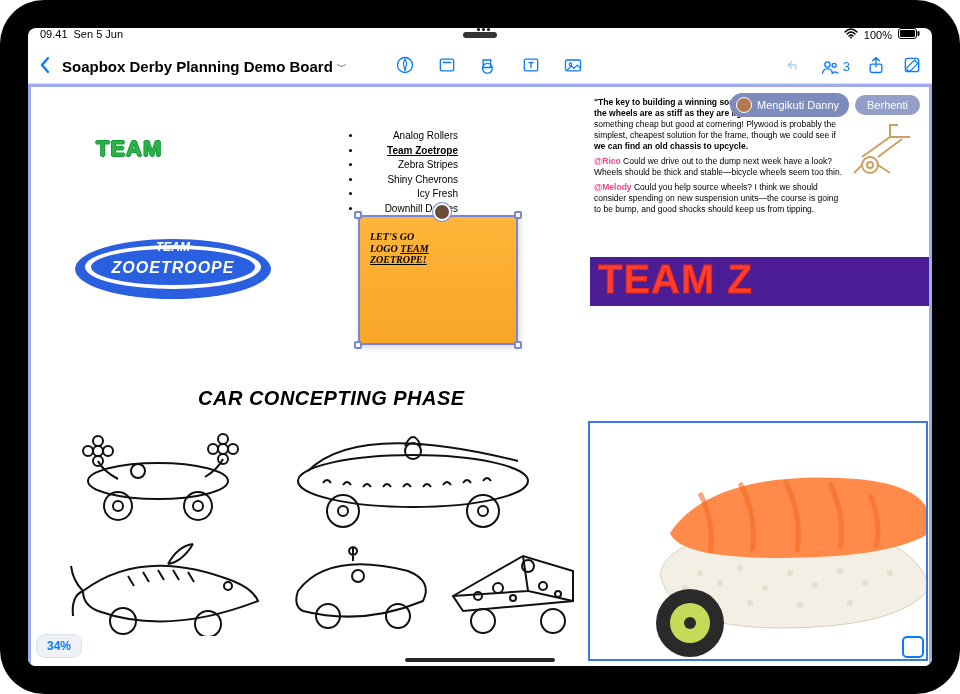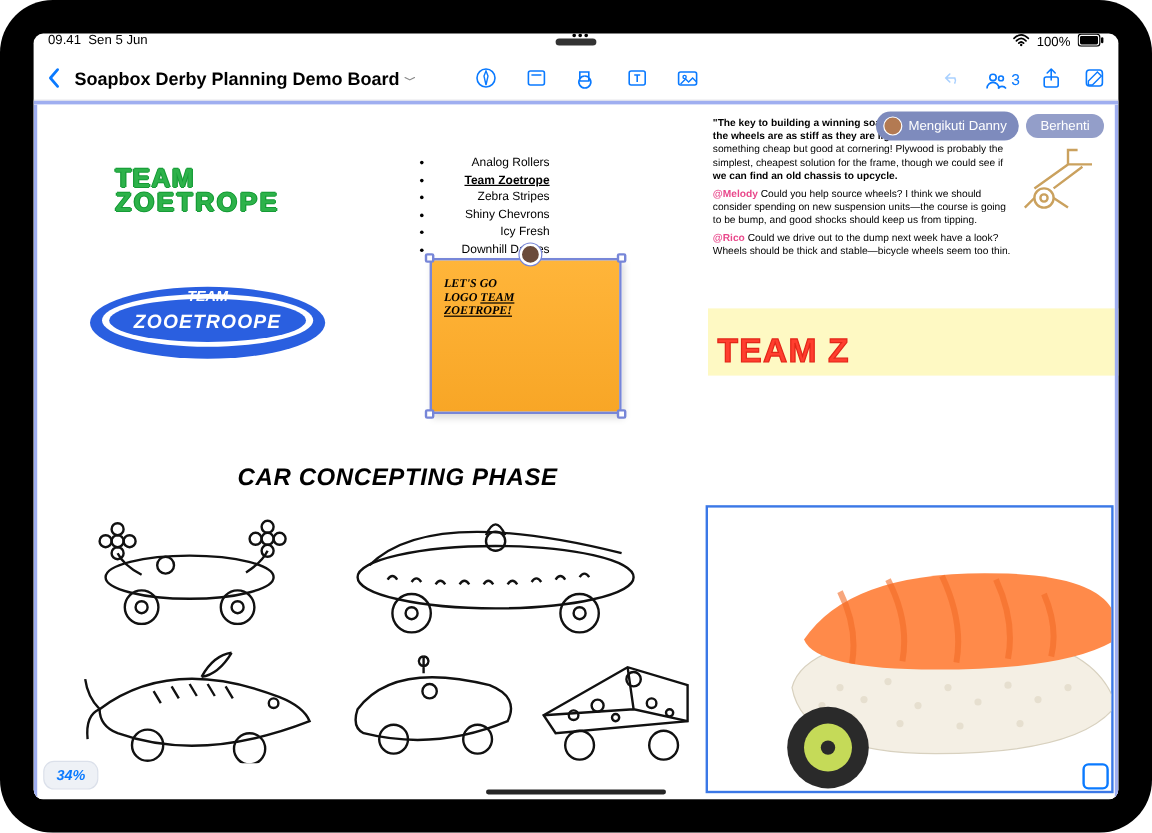--- a/index.html
+++ b/index.html
@@ -95,22 +95,22 @@
   .note p { margin-bottom: 4px;}
 
   
   .follow-bar { position:absolute; right: 12px; top: 6px; display:flex; align-items:center; gap:6px; z-index:10;}
   .follow-pill { background:#7e8bbd; color:#fff; font-size:11px; padding:4px 10px 4px 6px; border-radius: 14px;
     display:flex; align-items:center; gap:5px;}
   .follow-pill .fp-av { width:16px;height:16px;border-radius:50%;background:#b37a52;border:1px solid #fff;}
   .stop-pill { background:#939ec9; color:#fff; font-size:11px; padding:4px 12px; border-radius:14px;}
 
   
-  .wordmark { position:absolute; left: 562px; top: 170px; background:#fef9c3; padding: 20px 0 4px 8px;
-    font-size: 28px; font-weight: 900; color:#ff3e2e; letter-spacing:1px;
+  .wordmark { position:absolute; left: 562px; top: 170px; background:#4c1d95; padding: 0 0 4px 8px;
+    font-size: 40px; font-weight: 900; color:#ff3e2e; letter-spacing:1px;
     -webkit-text-stroke: 1px #e22618; width: 350px; overflow:hidden; white-space:nowrap;}
 
   
   .h-car { position:absolute; left: 170px; top: 300px;}
   .render-label { position:absolute; left:530px; top:280px; font-family:"Bradley Hand","Segoe Script",cursive;
     color:#1646b7; font-size:18px; line-height:1.05; font-weight:600; font-style:italic;}
 
   .render-frame { position:absolute; left: 560px; top: 334px; width: 340px; height: 240px;
     border: 2px solid #3b78e7; background:#fff; overflow:hidden;}
 
@@ -118,21 +118,21 @@
   .doodles { position:absolute; left: 40px; top: 334px; width: 500px; height: 220px;}
   .doodle { position:absolute; }
   .doodle svg { stroke:#111; fill:none; stroke-width:2;}
 
   
   .side-sketch { position:absolute; right:12px; top:30px; width:70px; height:60px;}
   .side-sketch svg { stroke:#caa15e; fill:none; stroke-width:2;}
 
   
   .zoom { position:absolute; left:8px; bottom:8px; background:#eef1f6; border:1px solid #dbe0ea;
-    color:#0a7aff; font-size:12px; font-weight:600; padding:4px 10px; border-radius:9px;font-style:italic;}
+    color:#0a7aff; font-size:12px; font-weight:600; padding:4px 10px; border-radius:9px;}
   
   .nav-sq { position:absolute; right:8px; bottom:8px; width:22px;height:22px; border:2px solid #0a7aff; border-radius:5px; background:#fff;}
 
   
   .home-ind { position:absolute; bottom:4px; left:50%; transform:translateX(-50%);
     width:150px; height:4px; background:#000; border-radius:3px; opacity:.85;}
 
 </style>
 </head>
 <body>
@@ -251,21 +251,20 @@
         <div class="follow-pill">
           <div class="fp-av"></div>
           <span>Mengikuti Danny</span>
         </div>
         <div class="stop-pill">Berhenti</div>
       </div>
 
 
       <div class="logo1">
         <div>TEAM</div>
-        <div>ZOETROPE</div>
       </div>
 
       <div class="ring-wrap">
         <svg viewBox="0 0 210 80" width="210" height="80">
           <ellipse cx="105" cy="40" rx="98" ry="30" fill="#2a5fe0"></ellipse>
           <ellipse cx="105" cy="38" rx="88" ry="22" fill="#fff"></ellipse>
           <ellipse cx="105" cy="38" rx="82" ry="18" fill="#2a5fe0"></ellipse>
           <text x="105" y="22" text-anchor="middle" font-size="12" font-weight="900" fill="#fff" font-style="italic">TEAM</text>
           <text x="105" y="44" text-anchor="middle" font-size="16" font-weight="900" fill="#fff" font-style="italic" letter-spacing="1">ZOOETROOPE</text>
         </svg>
@@ -289,22 +288,22 @@
         <div><span>LOGO </span><span class="u">TEAM</span></div>
         <div class="u">ZOETROPE!</div>
       </div>
       <div class="sticky-handle sh-tl"></div>
       <div class="sticky-handle sh-tr"></div>
       <div class="sticky-handle sh-bl"></div>
       <div class="sticky-handle sh-br"></div>
 
       <div class="note">
         <p><b>"The key to building a winning soapbox car is to make sure the wheels are as stiff as they are light."</b><span> So we need something cheap but good at cornering! Plywood is probably the simplest, cheapest solution for the frame, though we could see if </span><b>we can find an old chassis to upcycle.</b></p>
+        <p><span class="mention">@Rico</span><span> Could we drive out to the dump next week have a look? Wheels should be thick and stable—bicycle wheels seem too thin.</span></p>
         <p><span class="mention">@Melody</span><span> Could you help source wheels? I think we should consider spending on new suspension units—the course is going to be bump, and good shocks should keep us from tipping.</span></p>
-        <p><span class="mention">@Rico</span><span> Could we drive out to the dump next week have a look? Wheels should be thick and stable—bicycle wheels seem too thin.</span></p>
       </div>
 
       <div class="side-sketch">
         <svg viewBox="0 0 70 60">
           <circle cx="20" cy="48" r="8"></circle>
             <circle cx="20" cy="48" r="3"></circle>
           <path d="M12 40 L40 20 L60 20 M28 40 L52 22 M12 48 L4 56 M28 48 L40 56"></path>
           <path d="M40 20 L40 8 L48 8"></path>
         </svg>
       </div>

